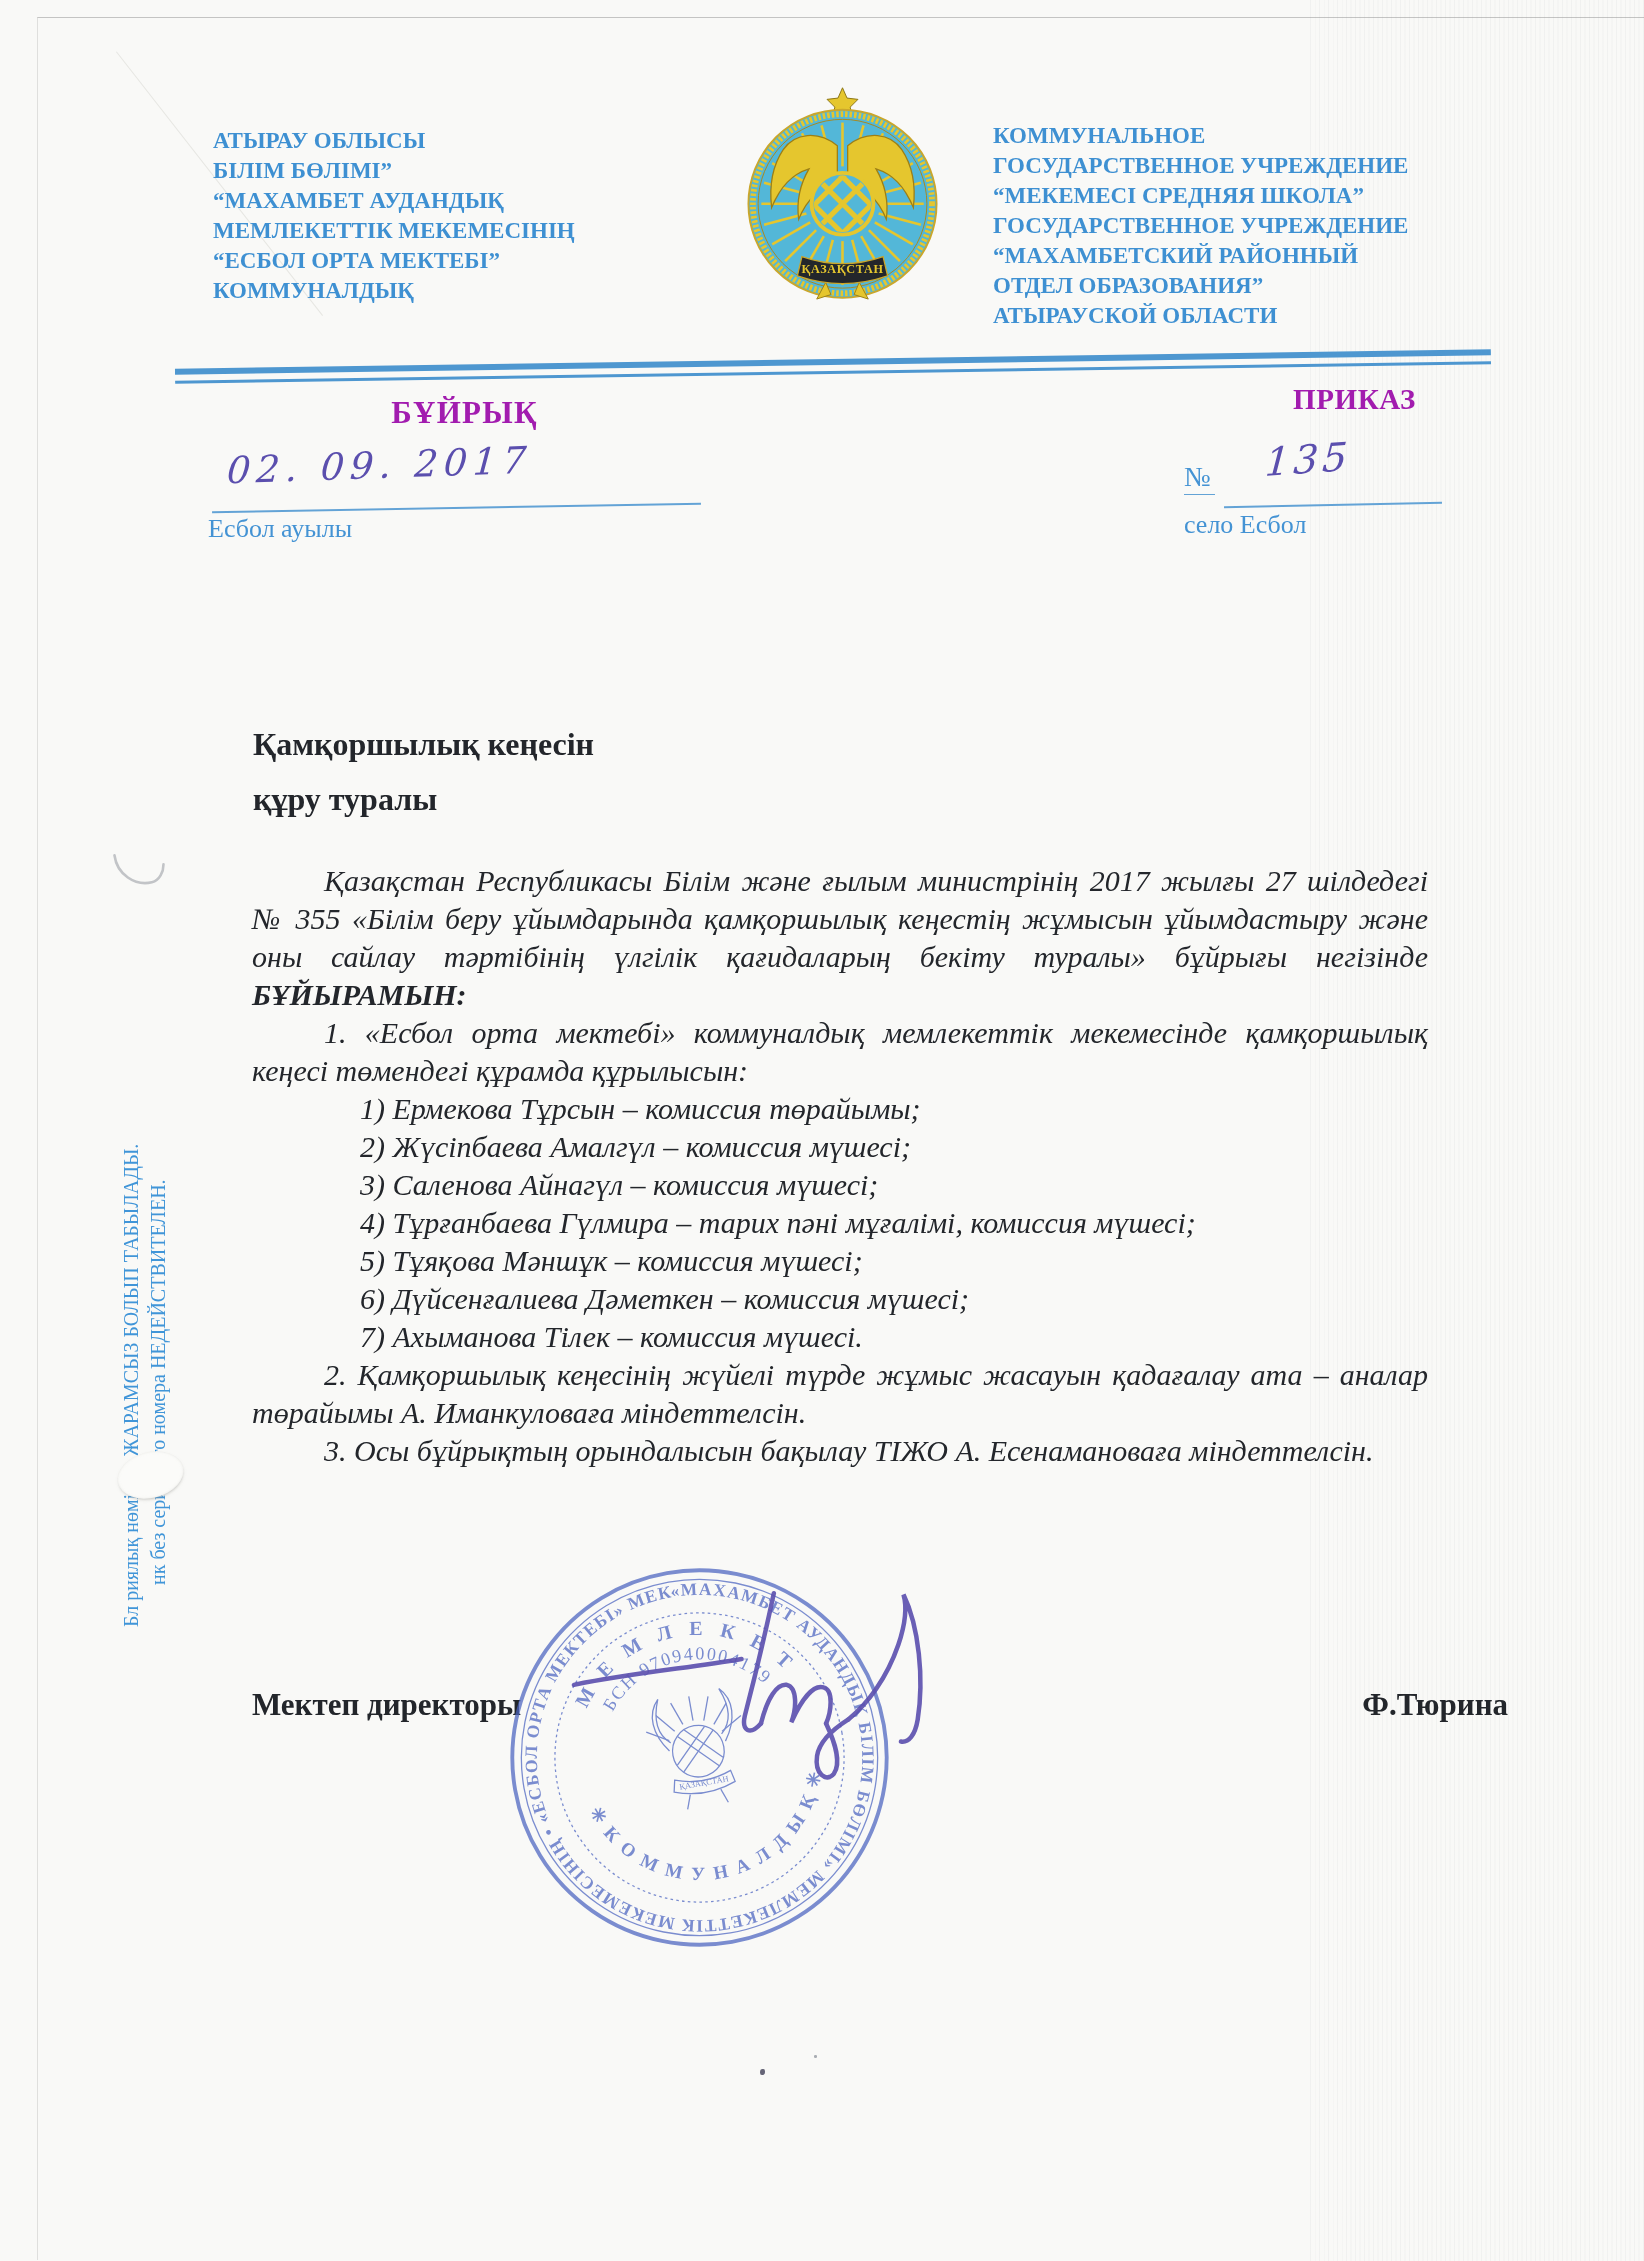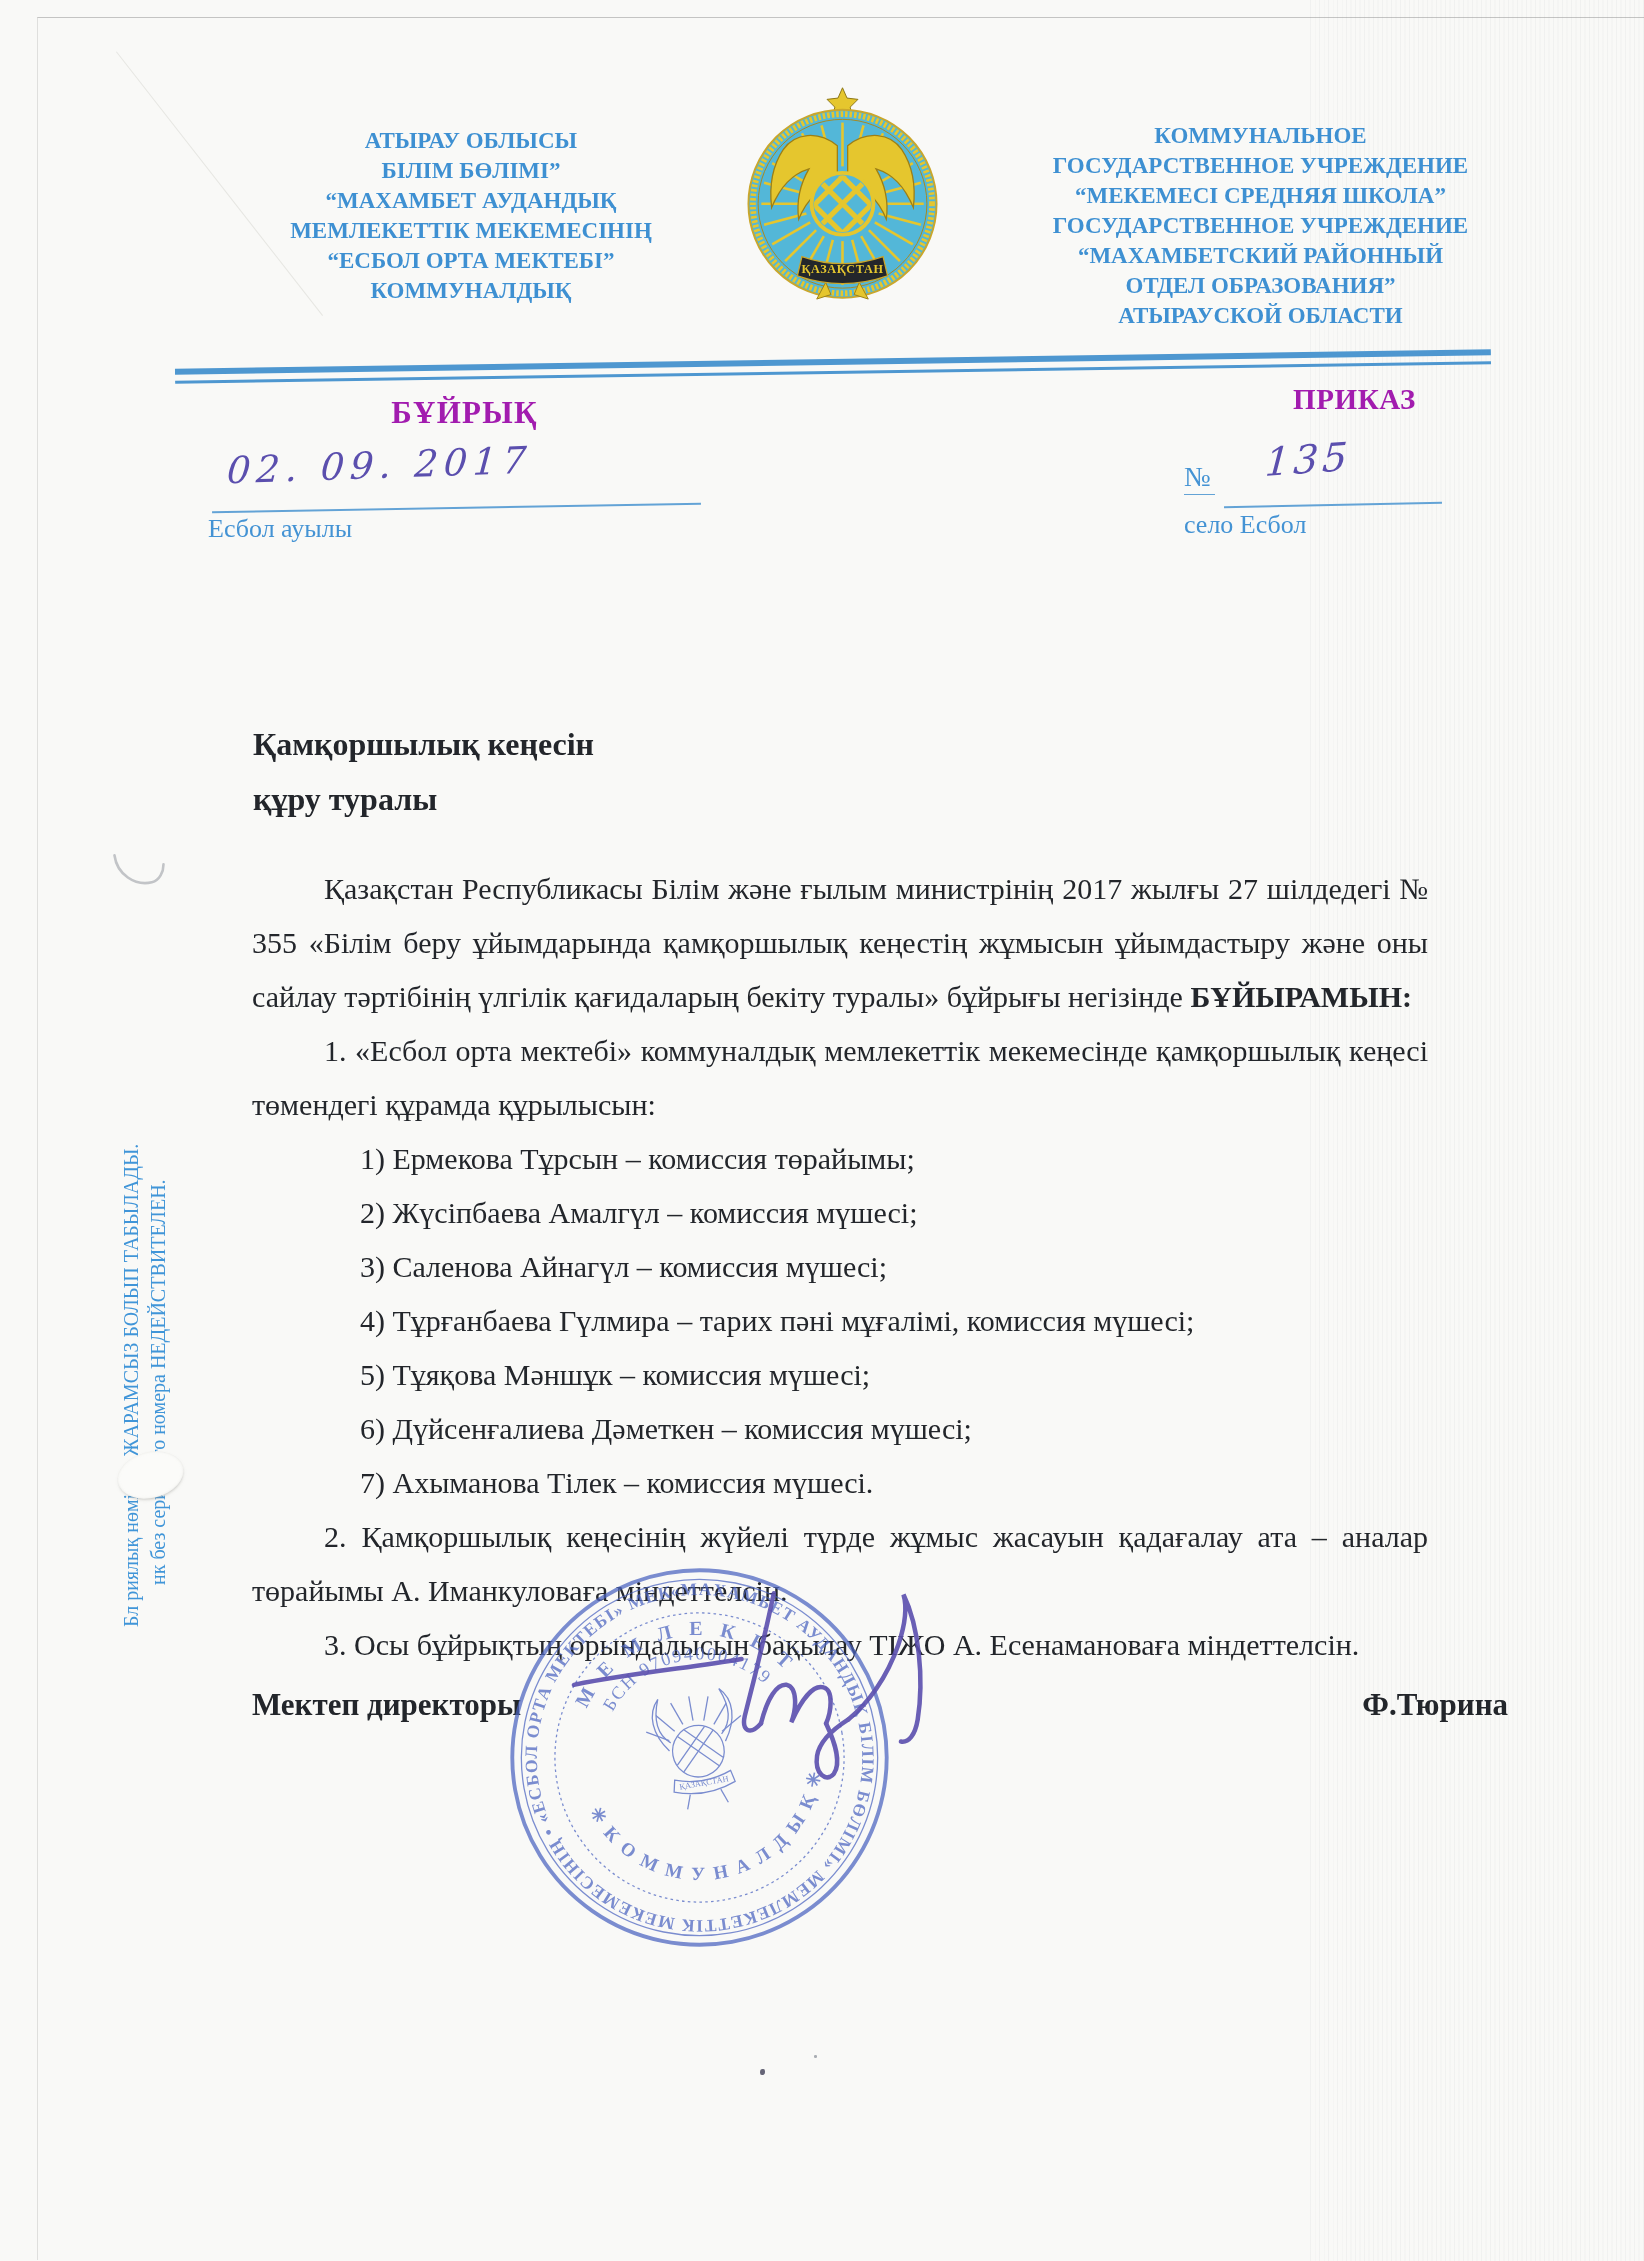--- a/index.html
+++ b/index.html
@@ -14,21 +14,21 @@
   .diag-crease{position:absolute;left:116px;top:52px;width:1.3px;height:335px;background:#e6e6e2;transform:rotate(-38deg);transform-origin:top left;}
   .streaks{position:absolute;right:0;top:0;width:335px;height:100%;
     background:repeating-linear-gradient(90deg, rgba(130,138,146,.07) 0 1.3px, transparent 1.3px 4.5px, rgba(130,138,146,.035) 4.5px 5.8px, transparent 5.8px 9px);
     pointer-events:none;}
   .speck1{position:absolute;left:760px;top:2069px;width:4.5px;height:6.4px;background:#4c4b60;border-radius:60% 40% 55% 45%;opacity:.85;}
   .speck2{position:absolute;left:814px;top:2055px;width:2.6px;height:2.6px;background:#a9adb3;border-radius:50%;}
   .blob{position:absolute;left:117px;top:1452px;width:67px;height:46px;border-radius:50%;
     background:#fbfbf9;transform:rotate(-14deg);
     box-shadow:0 1.9px 3.2px -1.3px rgba(140,140,135,.55), inset 0 0 2.6px rgba(200,200,195,.35);}
   
-  .org{position:absolute;text-align:center;font-weight:bold;font-size:23px;line-height:30px;color:#3e90d2;}
+  .org{position:absolute;font-weight:bold;font-size:23px;line-height:30px;color:#3e90d2;}
   .org-left{left:213px;top:126px;width:516px;}
   .org-right{left:993px;top:121px;width:535px;}
   .emblem{position:absolute;left:742px;top:81px;}
   .rule{position:absolute;left:175px;top:359px;width:1316px;transform:rotate(-0.85deg);}
   .rule .thick{height:6.4px;background:#4e97d0;}
   .rule .gap{height:5.2px;}
   .rule .thin{height:3.2px;background:#4e97d0;}
   .doc-type{position:absolute;font-weight:bold;color:#a21caf;text-align:center;}
   .doc-type.kk{left:355px;top:395px;width:219px;font-size:31px;letter-spacing:1.3px;}
   .doc-type.ru{left:1245px;top:383px;width:219px;font-size:29px;letter-spacing:0.6px;}
@@ -37,21 +37,21 @@
   .date-hand{position:absolute;left:227px;top:444px;font-size:37px;letter-spacing:5.8px;transform:rotate(-2deg) skewX(-6deg);}
   .date-line{position:absolute;left:212px;top:507px;width:489px;height:1.9px;background:#63a3d6;transform:rotate(-1deg);}
   .place{position:absolute;color:#4493d4;font-size:26px;}
   .place-kk{left:208px;top:514px;}
   .place-ru{left:1184px;top:510px;}
   .num-label{position:absolute;left:1184px;top:461px;font-size:28px;color:#4493d4;border-bottom:1.9px solid #63a3d6;padding:0 3.9px 1.3px 0;}
   .num-hand{position:absolute;left:1265px;top:437px;font-size:39px;letter-spacing:3.9px;transform:rotate(-4deg) skewX(-8deg);}
   .num-line{position:absolute;left:1224px;top:504px;width:218px;height:1.9px;background:#63a3d6;transform:rotate(-1.2deg);}
   
   .title{position:absolute;left:253px;top:717px;font-size:32px;font-weight:bold;line-height:55px;color:#23262b;}
-  .bodytext{position:absolute;left:252px;top:862px;width:1176px;font-size:30px;line-height:54px;color:#23262b;}
+  .bodytext{position:absolute;left:252px;top:862px;width:1176px;font-size:30px;line-height:38px;color:#23262b;font-style:italic;}
   .bodytext p{margin:0;text-align:justify;text-indent:72px;}
   .member{padding-left:108px;text-align:left;}
   .sig-row{position:absolute;left:252px;top:1687px;width:1256px;display:flex;justify-content:space-between;}
   .sig-role,.sig-name{font-size:31px;font-weight:bold;color:#23262b;}
   .stamp{position:absolute;left:502px;top:1560px;}
   .signature-svg{position:absolute;left:548px;top:1561px;}
   .cup-crease{position:absolute;left:108px;top:846px;}
   
   .vnote{position:absolute;white-space:nowrap;color:#4095d8;font-size:20px;transform:rotate(-90deg);transform-origin:0 0;}
   .vnote1{left:120px;top:1627px;}

